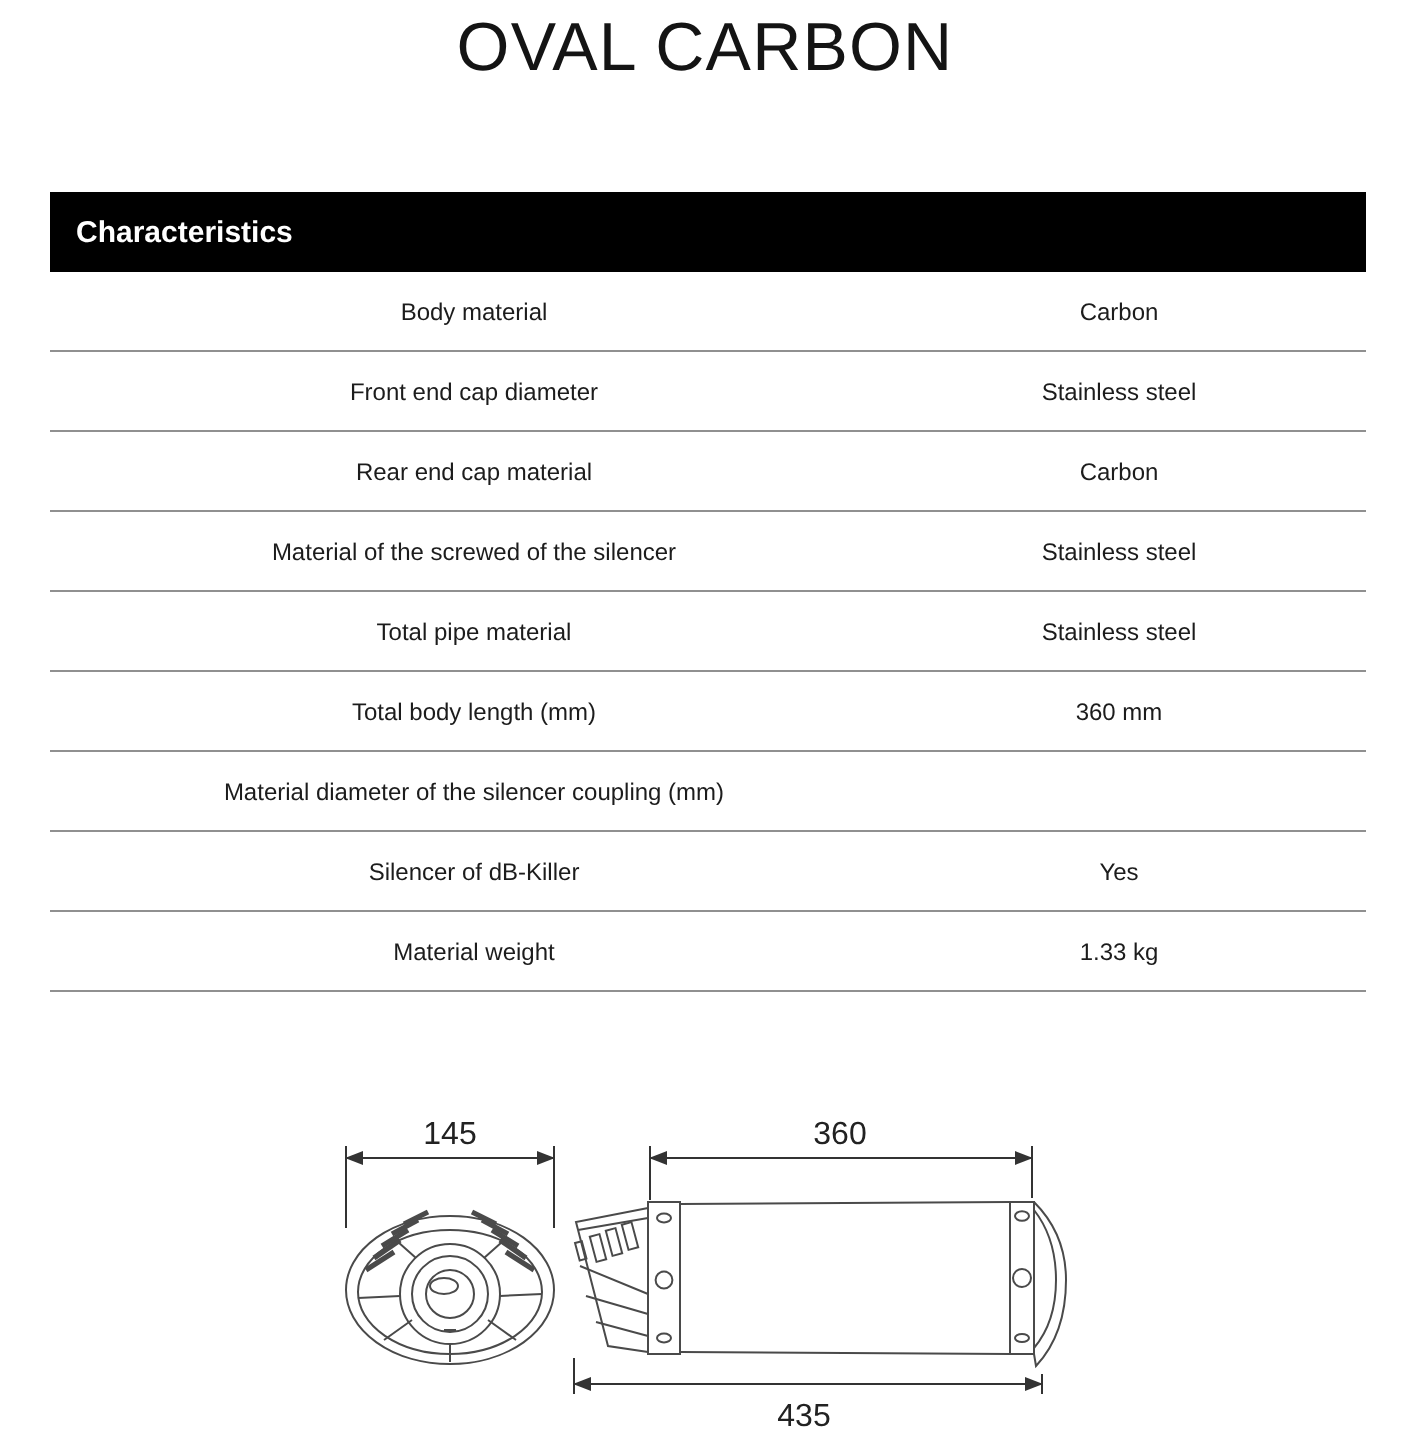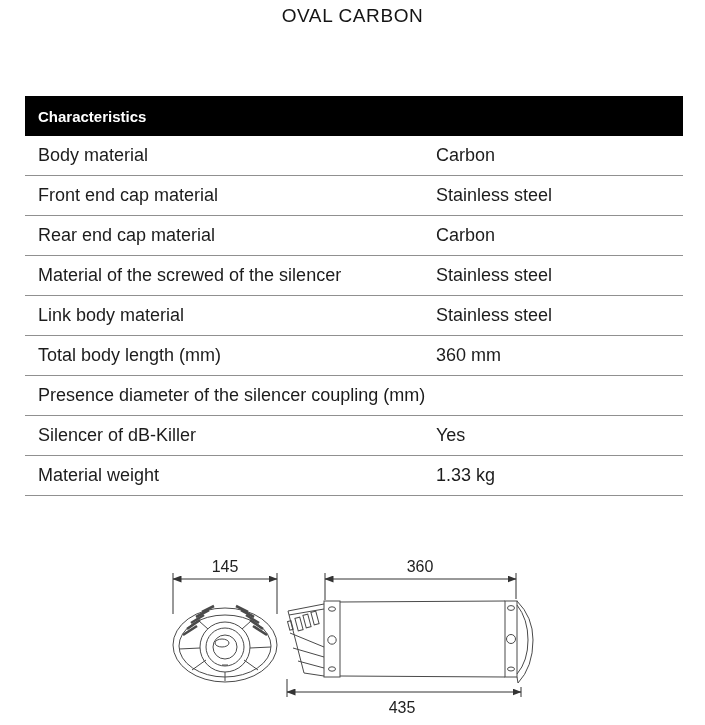--- a/index.html
+++ b/index.html
@@ -2,35 +2,35 @@
 <html><head>
 <meta charset="utf-8">
 <style>
   html,body{margin:0;padding:0;}
   body{
     width:705px;height:725px;position:relative;background:#ffffff;
     font-family:"Liberation Sans", sans-serif;overflow:hidden;
   }
   .page-title{
     position:absolute;top:5px;left:0;width:705px;margin:0;
-    text-align:center;font-size:19px;font-weight:400;letter-spacing:0.6px;
+    text-align:center;font-size:34px;font-weight:400;letter-spacing:0.6px;
     color:#141414;
   }
   .spec-table{
     position:absolute;left:25px;top:96px;width:658px;
   }
   .thead{
     height:40px;background:var(--header-bg,#000);color:var(--header-fg,#fff);
     font-size:15px;font-weight:700;display:flex;align-items:center;
     padding-left:13px;box-sizing:border-box;
   }
   .row{
     height:40px;display:flex;align-items:center;box-sizing:border-box;
     border-bottom:1px solid var(--divider,#909090);
-    font-size:18px;color:#1c1c1c;
+    font-size:12px;color:#1c1c1c;text-align:center;
   }
   .row .label{
     width:411px;padding-left:13px;box-sizing:border-box;flex:none;
   }
   .row .value{flex:1;}
   .drawing-svg{position:absolute;left:0;top:548px;}
   .dwg{stroke:#4a4a4a;stroke-width:1;fill:none;}
   .dwg-thick{stroke:#4a4a4a;stroke-width:2.6;fill:none;}
   .dim{stroke:#333;stroke-width:1;fill:none;}
   .dim-text{fill:#222;font-size:16px;font-family:"Liberation Sans",sans-serif;text-anchor:middle;}
@@ -44,47 +44,47 @@
   <div class="thead">
     <span>Characteristics</span>
   </div>
   <div id="rows">
   <div class="row">
     <span class="label">Body material</span>
     <span class="value">Carbon</span>
   </div>
 
   <div class="row">
-    <span class="label">Front end cap material</span>
+    <span class="label">Front end cap diameter</span>
     <span class="value">Stainless steel</span>
   </div>
 
   <div class="row">
     <span class="label">Rear end cap material</span>
     <span class="value">Carbon</span>
   </div>
 
   <div class="row">
     <span class="label">Material of the screwed of the silencer</span>
     <span class="value">Stainless steel</span>
   </div>
 
   <div class="row">
-    <span class="label">Link body material</span>
+    <span class="label">Total pipe material</span>
     <span class="value">Stainless steel</span>
   </div>
 
 
   <div class="row">
     <span class="label">Total body length (mm)</span>
     <span class="value">360 mm</span>
   </div>
 
   <div class="row">
-    <span class="label">Presence diameter of the silencer coupling (mm)</span>
+    <span class="label">Material diameter of the silencer coupling (mm)</span>
   </div>
 
   <div class="row">
     <span class="label">Silencer of dB-Killer</span>
     <span class="value">Yes</span>
   </div>
 
   <div class="row">
     <span class="label">Material weight</span>
     <span class="value">1.33 kg</span>

